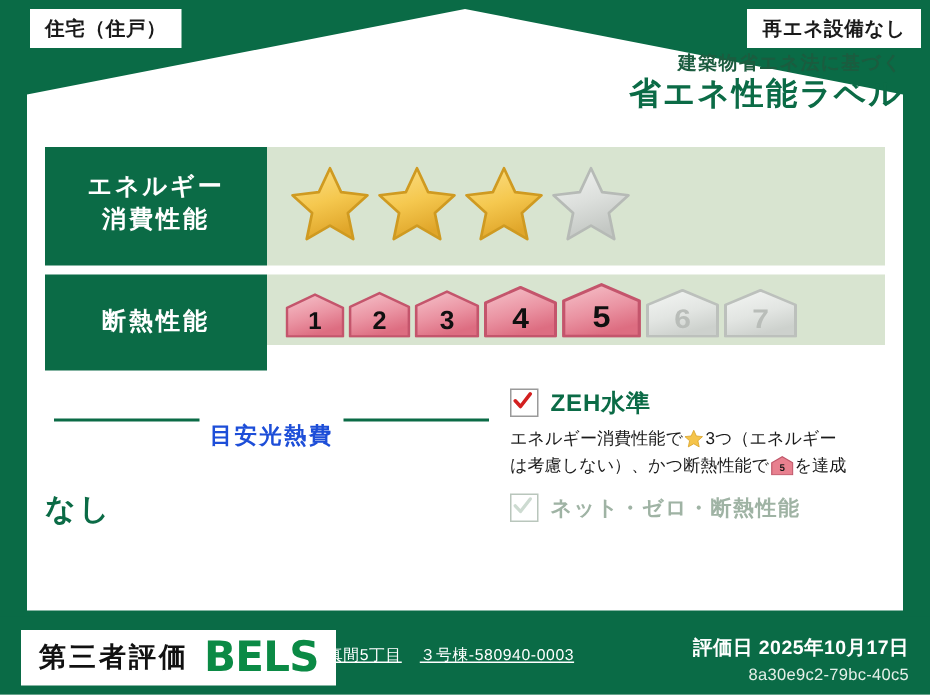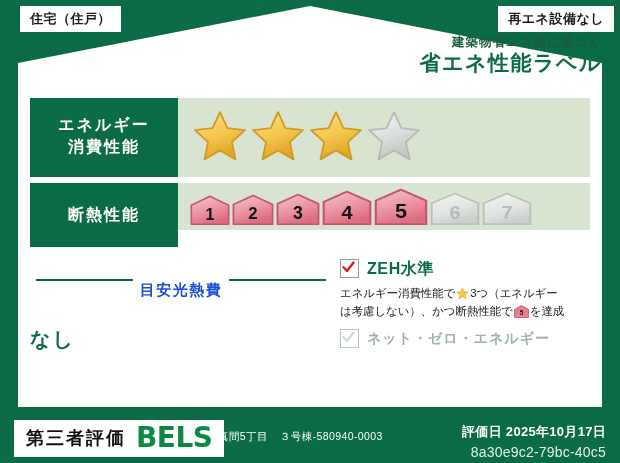--- a/index.html
+++ b/index.html
@@ -191,29 +191,29 @@
     position:absolute;left:14px;top:9px;
     background:#ffffff;
     padding:4px 12px 5px 12px;
     display:flex;align-items:center;gap:10px;
     line-height:1;
   }
   .bels-jp{font-size:18px;font-weight:bold;color:#111;letter-spacing:2px;}
   .bels-en{font-size:28px;font-weight:bold;color:#0b8a45;letter-spacing:-0.5px;font-family:"DejaVu Sans",sans-serif;}
   .addr{
     position:absolute;left:218px;top:19px;
-    color:#ffffff;font-size:10.5px;letter-spacing:.4px;white-space:nowrap;
+    color:#ffffff;font-size:10.5px;letter-spacing:.4px;white-space:nowrap;text-decoration:underline;
   }
   .addr .sep{display:inline-block;width:12px;}
   .eval{
     position:absolute;right:14px;top:12px;
     text-align:right;color:#ffffff;
   }
   .eval-date{font-size:13px;font-weight:bold;letter-spacing:.3px;padding-left:24px;}
-  .eval-hash{font-size:14px;letter-spacing:.2px;margin-top:3px;color:#e4efe8;}
+  .eval-hash{font-size:11px;letter-spacing:.2px;margin-top:3px;color:#e4efe8;}
 </style>
 </head>
 <body>
 
 <div class="corner-tag left">
   <span>住宅（住戸）</span>
 </div>
 <div class="corner-tag right">
   <span>再エネ設備なし</span>
 </div>
@@ -390,21 +390,21 @@
                 <text x="15" y="20" font-size="13" font-weight="bold" fill="#1a1a1a" text-anchor="middle" font-family="Liberation Sans, sans-serif">5</text>
               </svg><span>を達成</span>
           </div>
 
           <div class="nze-row">
             <span class="chk-off">
               <svg width="13" height="13" viewBox="0 0 13 13">
                 <path d="M1.5 6.2 L5 10 L11.5 1.6" stroke="#cddbd1" stroke-width="2.2" fill="none" stroke-linecap="round" stroke-linejoin="round"></path>
               </svg>
             </span>
-            <span class="nze-label">ネット・ゼロ・エネルギー</span>
+            <span class="nze-label">ネット・ゼロ・断熱性能</span>
           </div>
         </div>
 
       </div>
     </div>
   </div>
 
   <div class="roof"></div>
   <div class="roof-text">
     <div class="roof-sub">建築物省エネ法に基づく</div>

